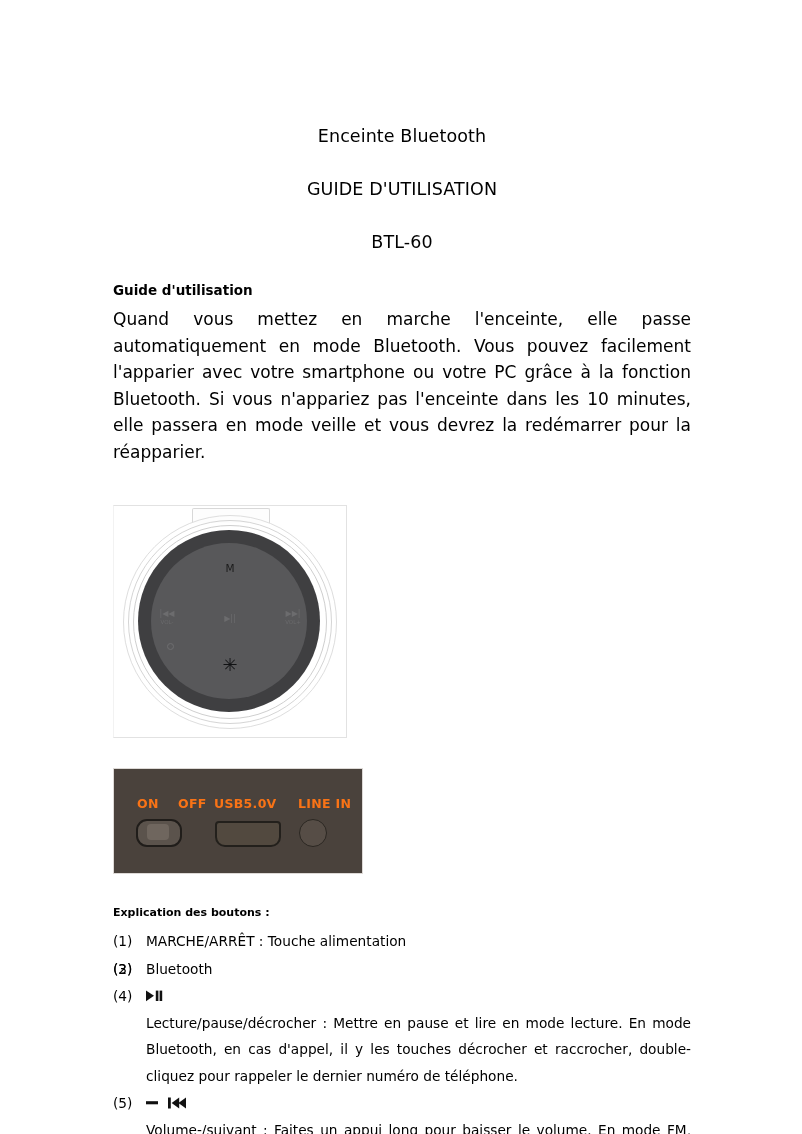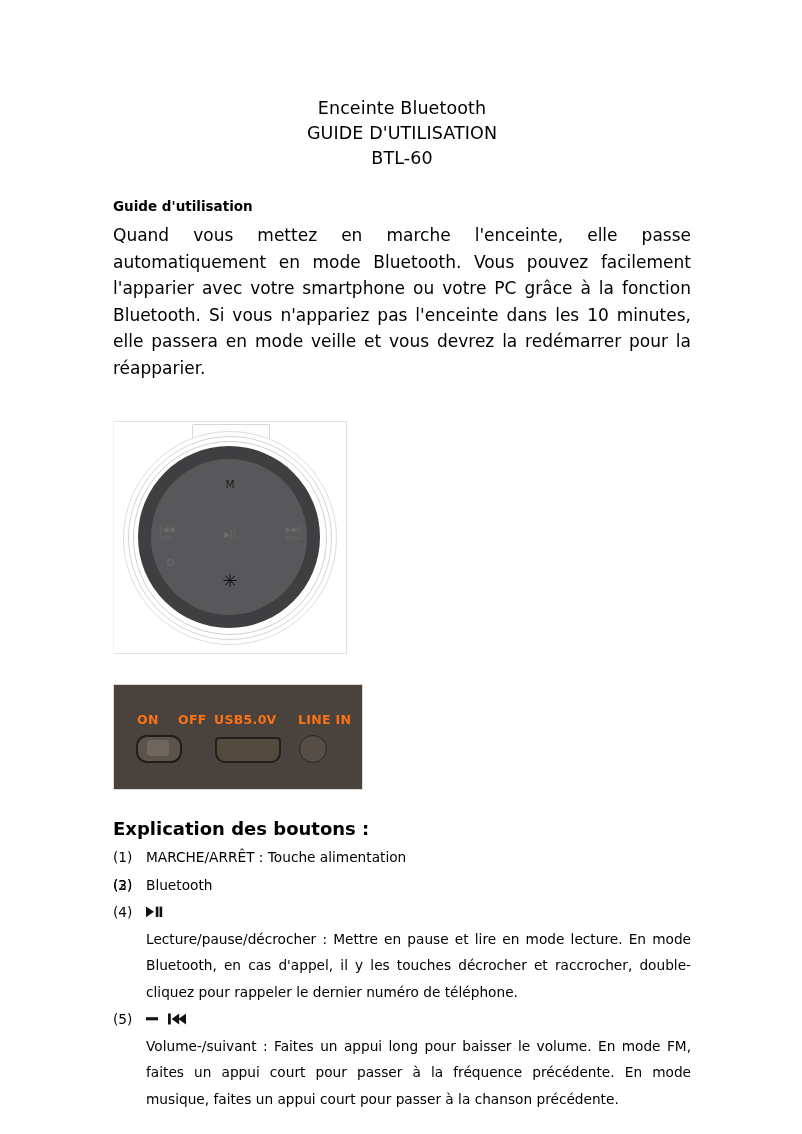--- a/index.html
+++ b/index.html
@@ -32,21 +32,21 @@
   }
 
   
   .doc-title {
     text-align: center;
     font-size: 17.5px;
     line-height: 25px;
     font-weight: 400;
     letter-spacing: 0.1px;
   }
-  .doc-title .line { display: block; }
+  .doc-title .line { display: block; margin-top: 28px; }
 
   
   .section-heading {
     font-weight: bold;
     font-size: 13.5px;
     line-height: 22px;
     margin-top: 24px;
   }
   p.body-par {
     font-size: 17px;
@@ -200,21 +200,21 @@
     left: 185px; top: 50px;
     width: 26px; height: 26px;
     border: 1px solid #2b2722;
     border-radius: 50%;
     background: #564d46;
   }
 
   
   .list-heading {
     font-weight: bold;
-    font-size: 18px;
+    font-size: 11px;
     line-height: 22px;
     margin-top: 28px;
   }
   ol.btn-list {
     list-style: none;
     margin: 4px 0 0 0;
     padding: 0;
   }
   ol.btn-list > li {
     position: relative;

